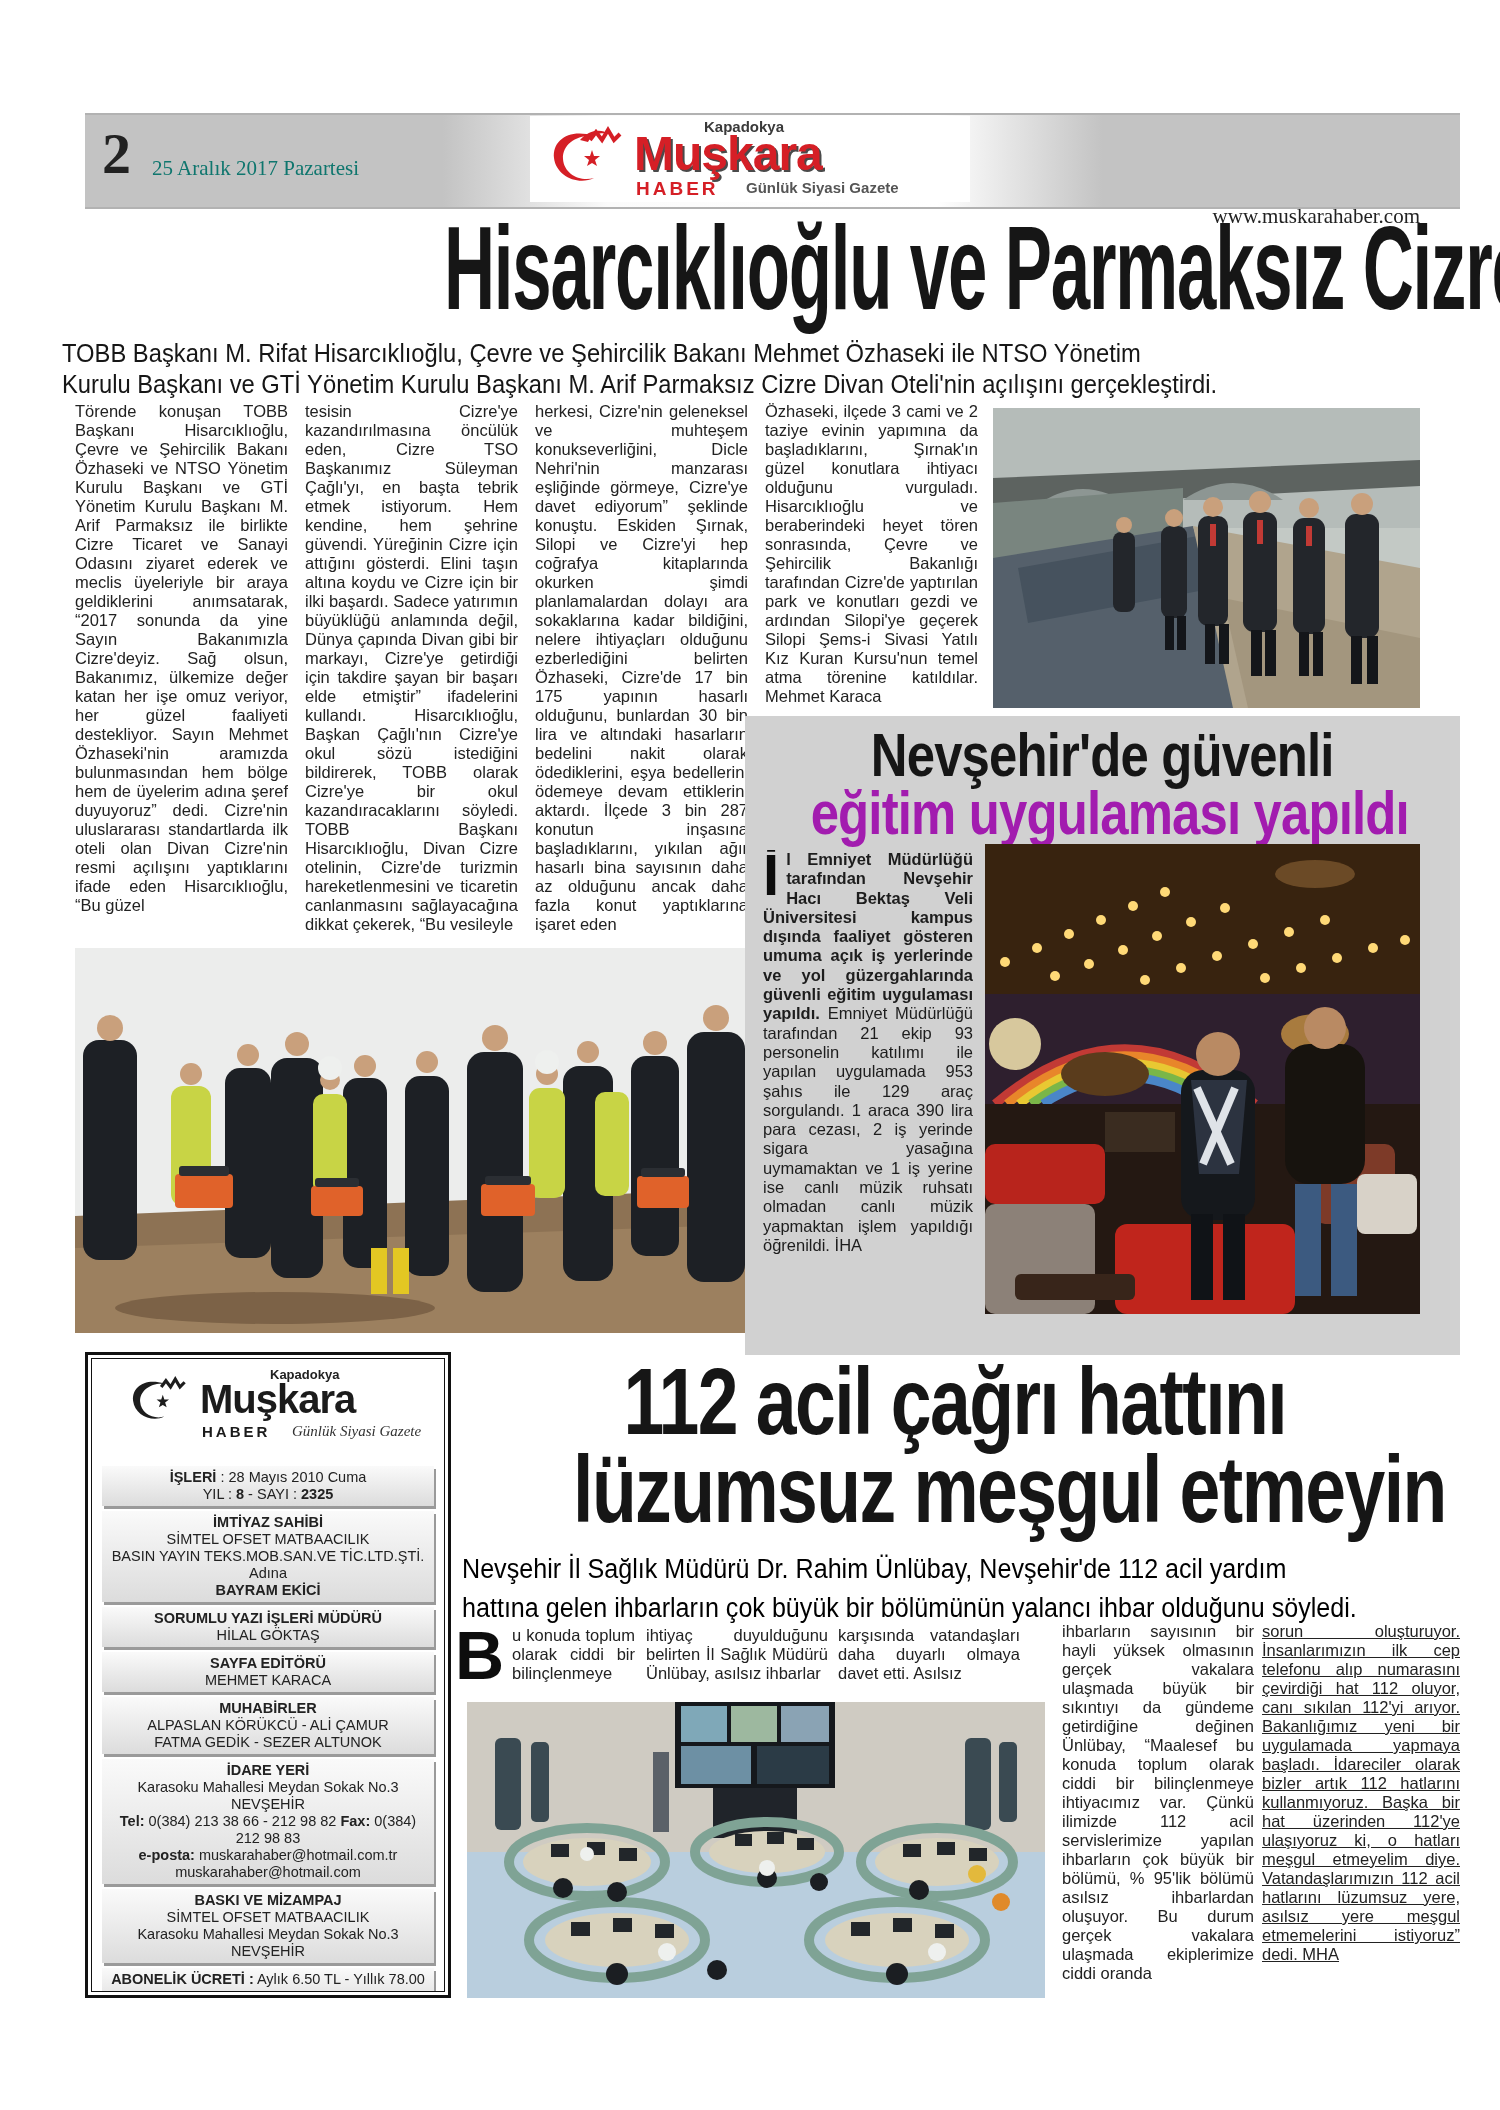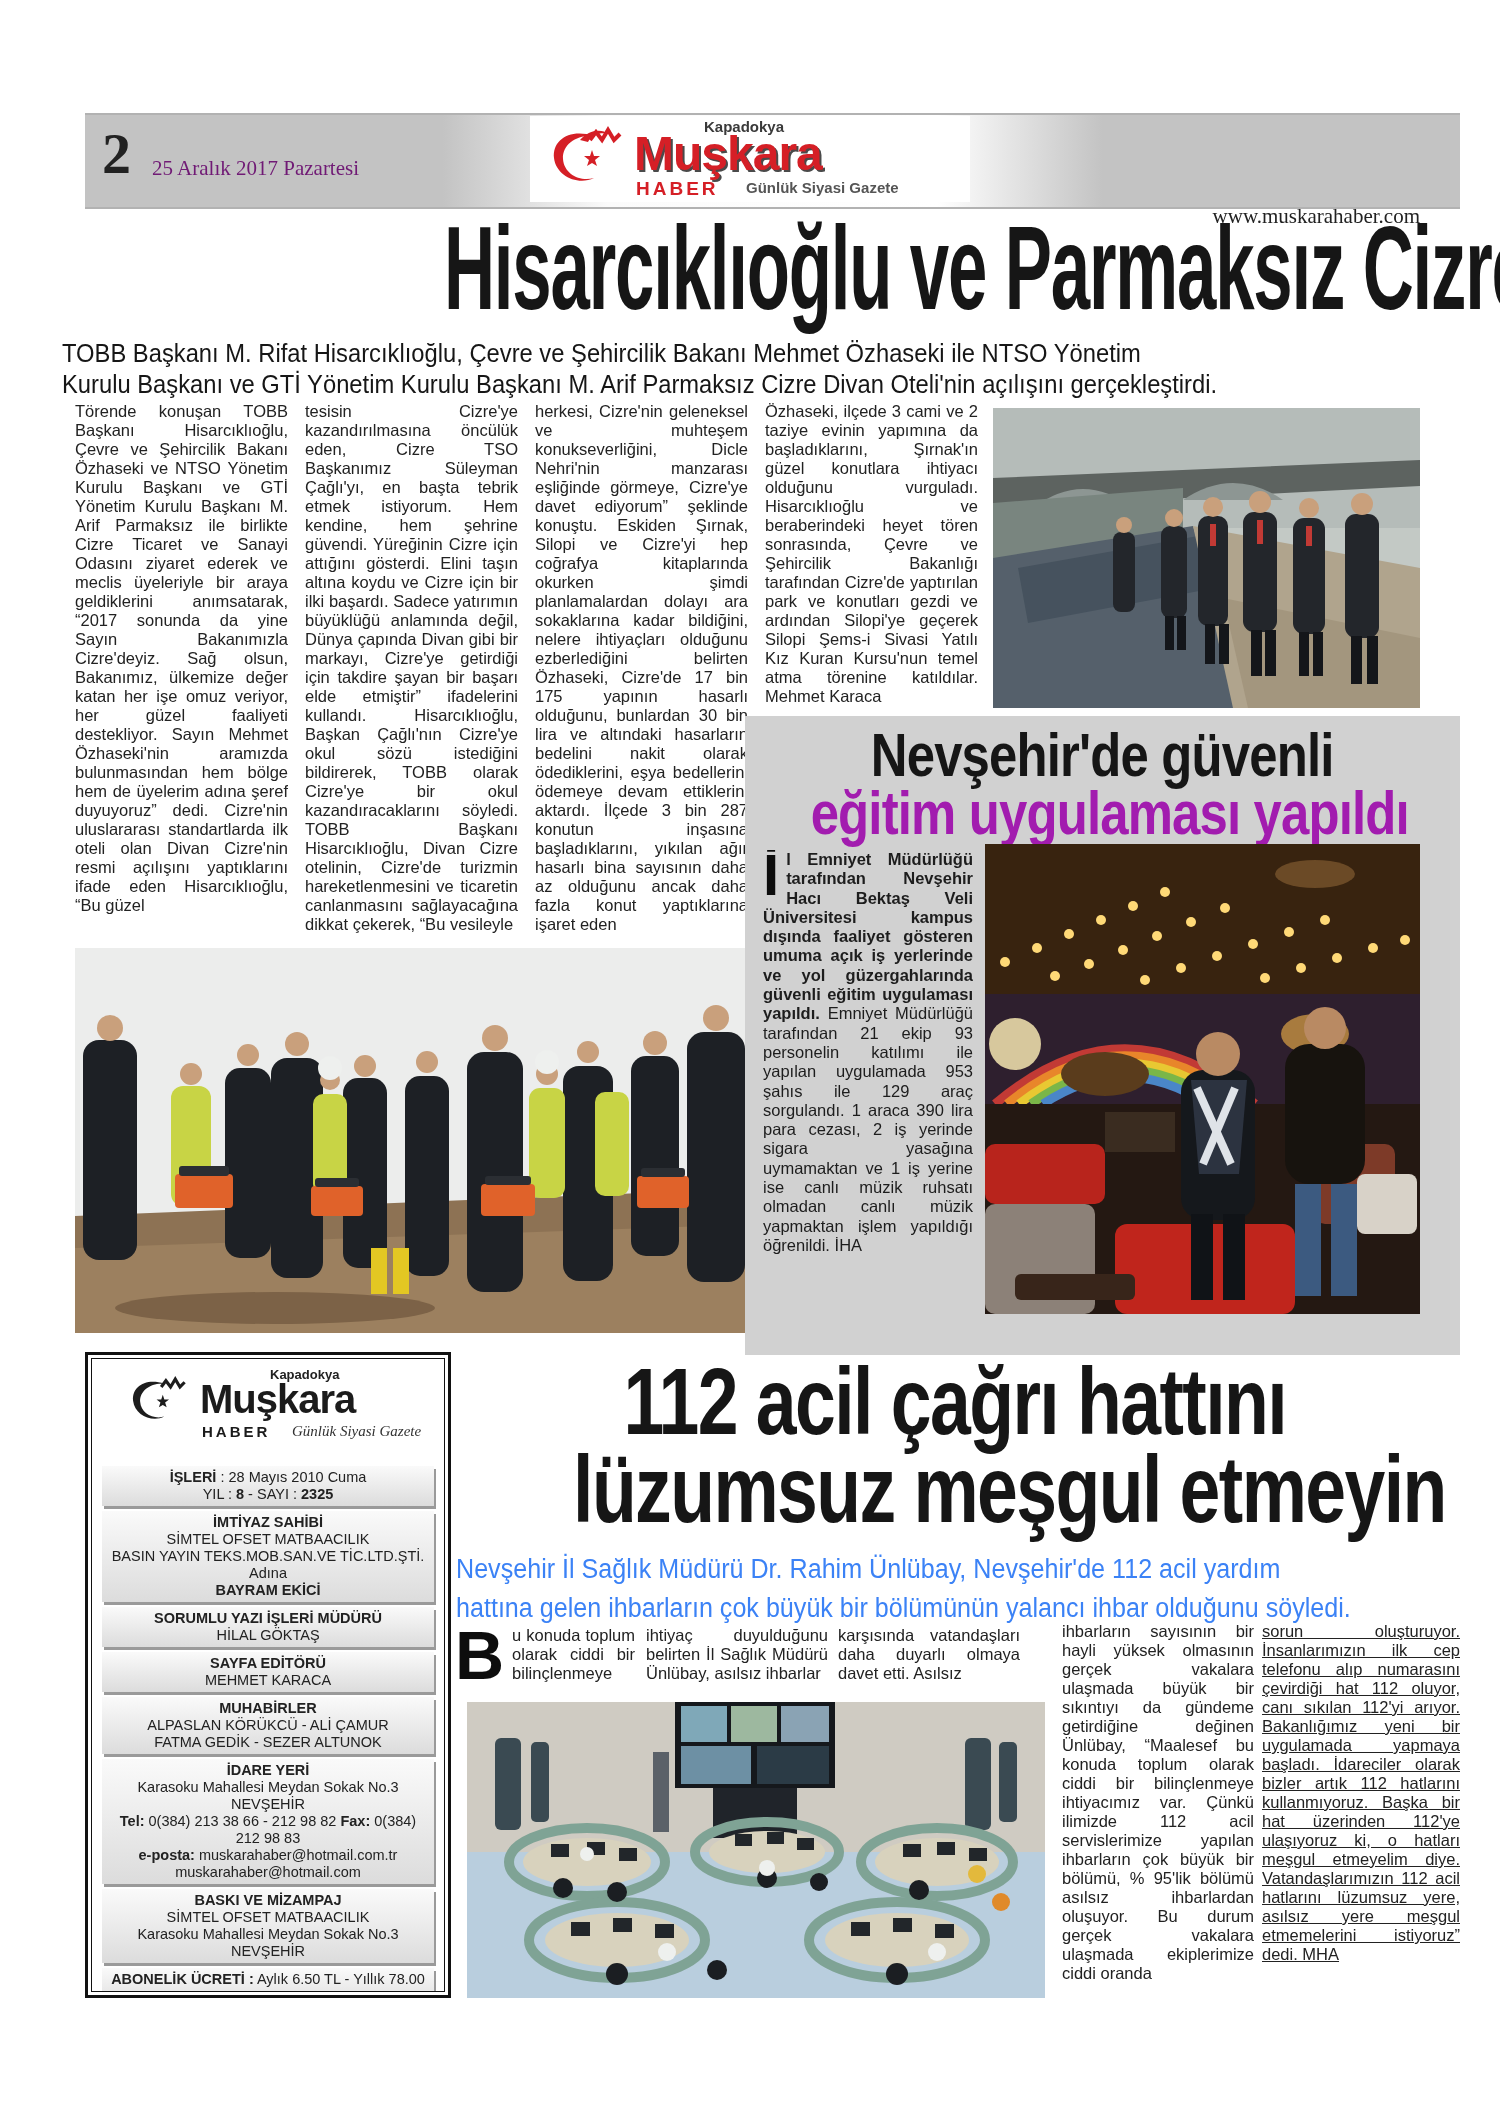--- a/index.html
+++ b/index.html
@@ -6,21 +6,21 @@
   .page{position:relative;width:1500px;height:2110px;background:#fff;overflow:hidden;
         font-family:"Liberation Sans",sans-serif;color:#1a1a1a;}
 
   
   .band{position:absolute;left:85px;top:113px;width:1375px;height:92px;
         background:linear-gradient(90deg,#c3c3c3 0%,#c3c3c3 26%,#fbfbfb 38%,#ffffff 62%,#c3c3c3 74%,#c3c3c3 100%);
         border-top:2px solid #b2b2b2;border-bottom:2px solid #b2b2b2;}
   .pageno{position:absolute;left:102px;top:120px;font-family:"Liberation Serif",serif;
           font-size:58px;font-weight:700;color:#222;}
   .dateline{position:absolute;left:152px;top:156px;font-family:"Liberation Serif",serif;
-            font-size:21px;color:#701a75;}
+            font-size:21px;color:#0f766e;}
   .website{position:absolute;right:80px;top:156px;font-family:"Liberation Serif",serif;
            font-size:21px;color:#222;margin-top:48px;}
   .logo-box{position:absolute;left:50%;top:116px;transform:translateX(-50%);
             width:440px;height:86px;background:#fff;display:flex;align-items:center;justify-content:center;}
   .logo-inner{position:relative;width:400px;height:82px;}
   .logo-icon{position:absolute;left:0;top:8px;}
   .logo-region{position:absolute;left:154px;top:0;font-size:15px;font-weight:700;color:#3a3a3a;}
   .logo-title{position:absolute;left:84px;top:8px;font-size:48px;font-weight:800;color:#d51f26;
               letter-spacing:-1px;text-shadow:2px 2px 0 #4a4a4a;}
   .logo-badge{position:absolute;left:86px;top:60px;font-size:19px;font-weight:800;color:#d51f26;letter-spacing:3px;}
@@ -74,21 +74,21 @@
        box-shadow:2px 3px 0 #9a9a9a;font-size:14.5px;line-height:17px;color:#222;}
   .sec b{font-weight:700;}
   .sec .t{font-weight:700;}
 
   
   .art3{position:absolute;left:450px;top:1358px;width:1010px;height:752px;}
   .h3a,.h3b{position:absolute;left:0;width:100%;text-align:center;font-weight:800;
             font-size:94px;line-height:88px;color:#161616;}
   .h3a{top:0;} .h3b{top:88px;}
   .art3 .condense{transform:scaleX(0.78);letter-spacing:-2px;}
-  .sub3{position:absolute;left:6px;top:192px;width:1000px;font-size:27px;line-height:39px;color:#3b82f6;}
+  .sub3{position:absolute;left:12px;top:192px;width:1000px;font-size:27px;line-height:39px;color:#000000;}
   .sub3 .condense-l{transform:scaleX(0.93);}
   .m-col{position:absolute;top:268px;font-size:16.5px;line-height:19px;text-align:justify;color:#222;overflow:hidden;}
   .m1{left:5px;width:180px;height:84px;}
   .m2{left:196px;width:182px;height:84px;}
   .m3{left:388px;width:182px;height:84px;}
   .dropcap3{float:left;font-size:68px;line-height:54px;font-weight:800;color:#0d0d0d;margin:2px 8px 0 0;}
   .t-col{position:absolute;top:264px;font-size:16.5px;line-height:19px;text-align:justify;color:#222;overflow:hidden;}
   .t4{left:612px;width:192px;height:488px;}
   .t5{left:812px;width:198px;height:488px;text-decoration:underline;}
 </style>

